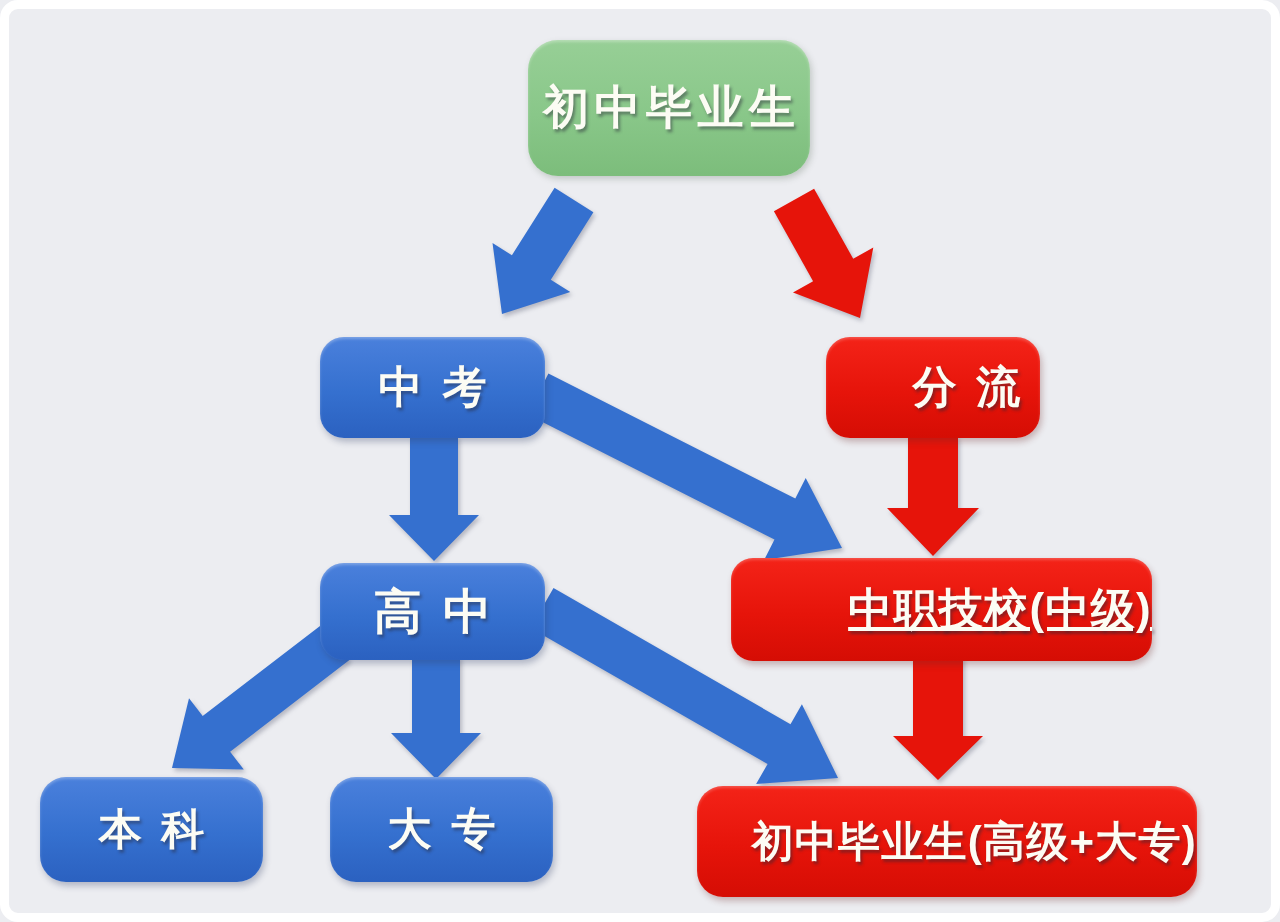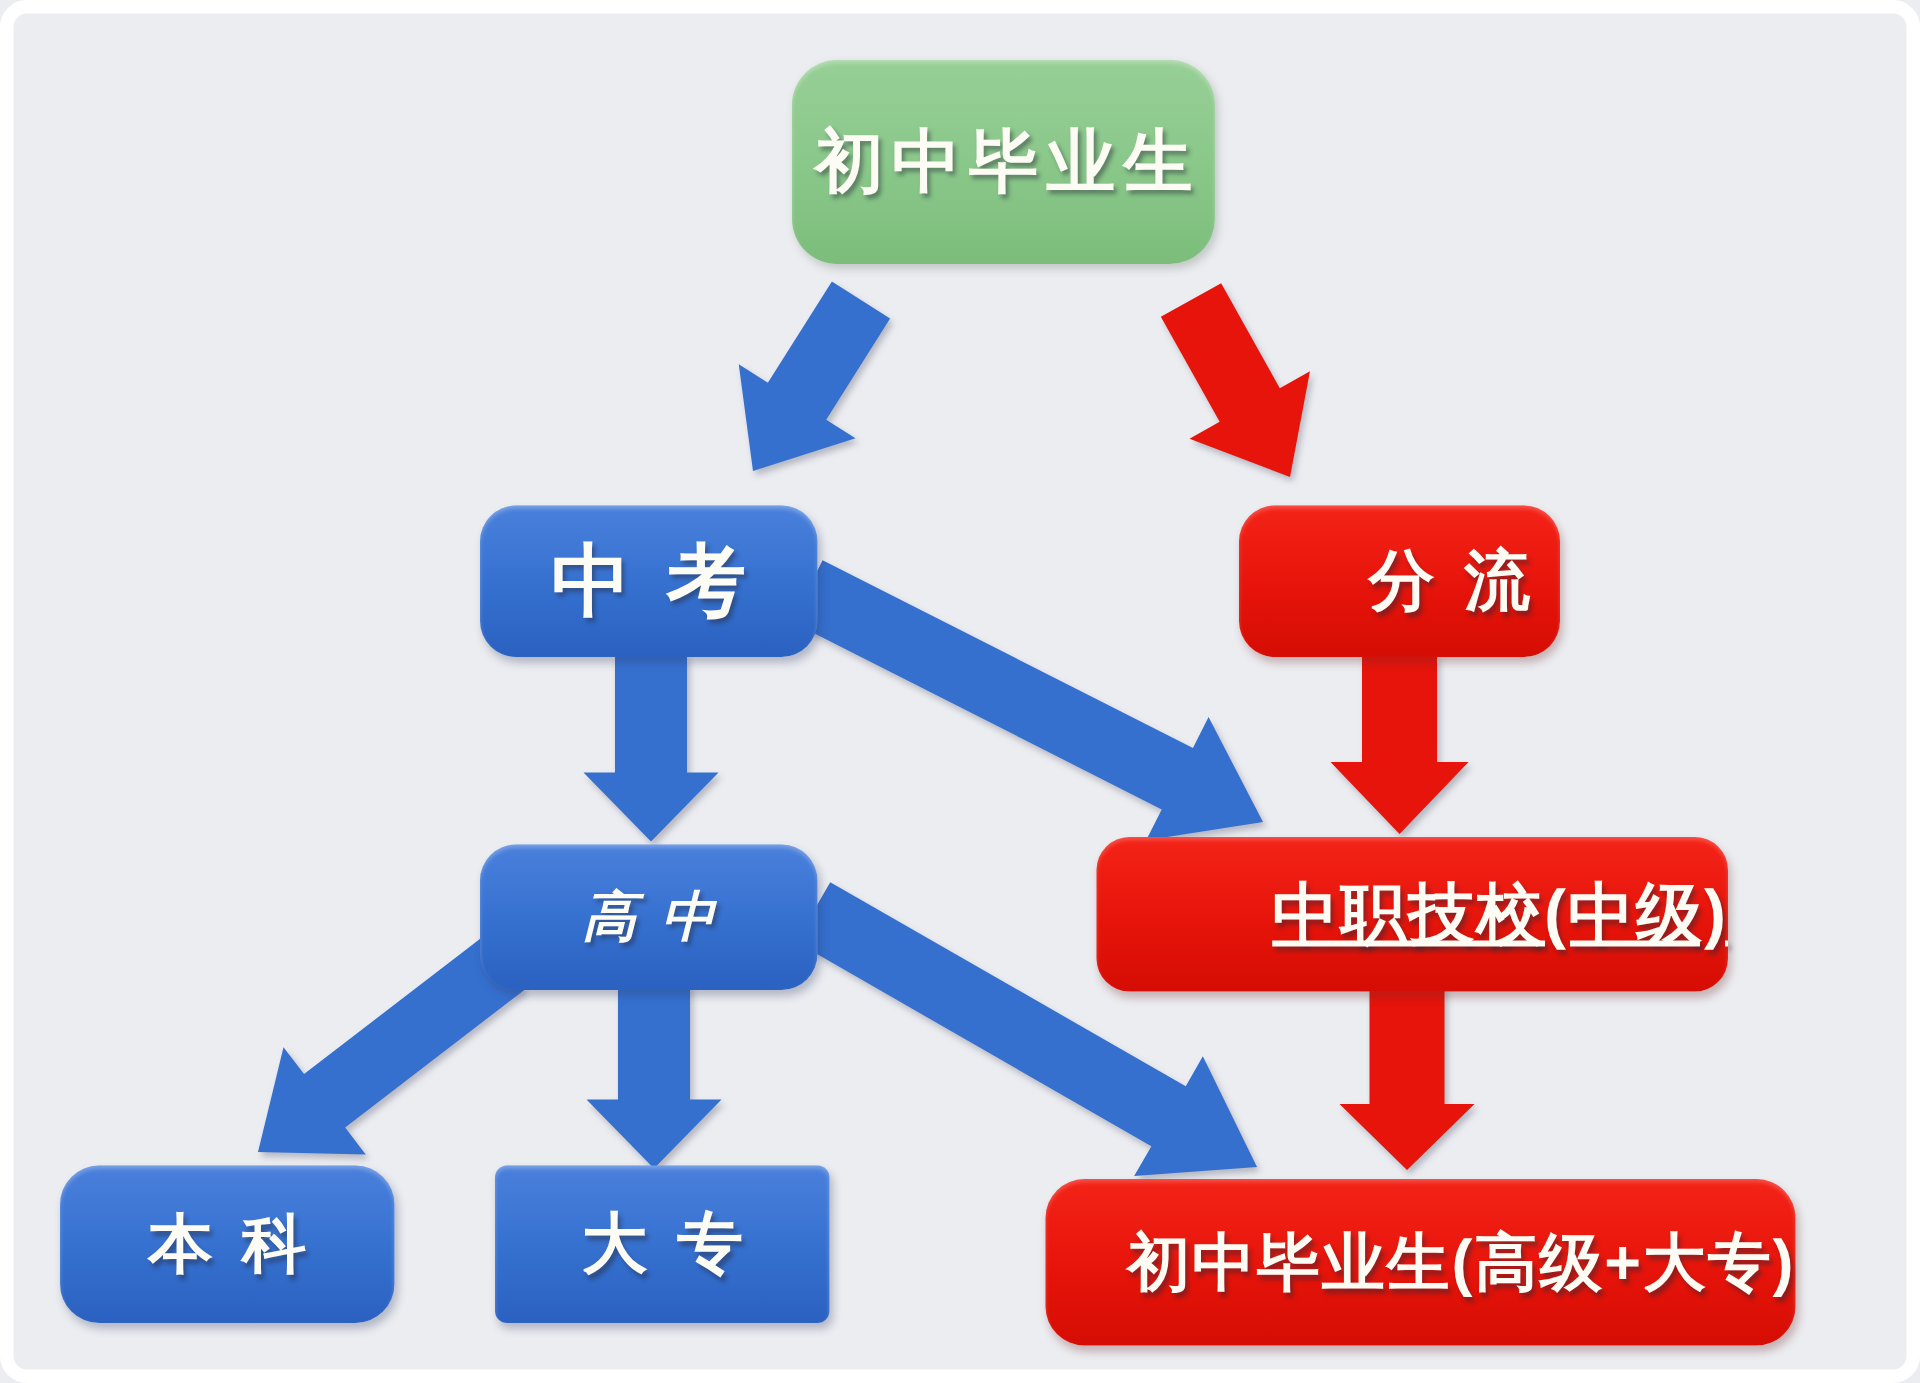--- a/index.html
+++ b/index.html
@@ -73,36 +73,36 @@
       <polygon points="908.0,436.0 908.0,508.0 887.0,508.0 933.0,556.0 979.0,508.0 958.0,508.0 958.0,436.0" fill="#e6140a"></polygon>
       <polygon points="322.3,624.2 202.7,716.0 189.0,698.2 172.0,768.0 243.8,769.6 230.1,751.7 349.7,659.8" fill="#3570cf"></polygon>
       <polygon points="412.0,656.0 412.0,733.0 391.0,733.0 436.0,779.0 481.0,733.0 460.0,733.0 460.0,656.0" fill="#3570cf"></polygon>
       <polygon points="530.5,627.9 767.6,764.1 756.1,784.0 838.0,778.0 801.9,704.2 790.5,724.2 553.5,588.1" fill="#3570cf"></polygon>
       <polygon points="913.0,656.0 913.0,736.0 893.0,736.0 938.0,780.0 983.0,736.0 963.0,736.0 963.0,656.0" fill="#e6140a"></polygon>
     </svg>
   <div id="nodes-layer">
       <div class="node green" style="left: 528px; top: 40px; width: 282px; height: 136px; border-radius: 30px; font-size: 46px;">
         <span style="letter-spacing: 0.12em; margin-left: 0.12em;">初中毕业生</span>
       </div>
-      <div class="node blue" style="left: 320px; top: 337px; width: 225px; height: 101px; border-radius: 24px; font-size: 53px;">
+      <div class="node blue" style="left: 320px; top: 337px; width: 225px; height: 101px; border-radius: 24px; font-size: 44px;">
         <span style="letter-spacing: 0.45em; margin-left: 0.45em;">中考</span>
       </div>
       <div class="node red" style="left: 826px; top: 337px; width: 214px; height: 101px; border-radius: 24px; font-size: 44px;">
         <span style="letter-spacing: 0.45em; margin-left: 0.45em;">分流</span>
       </div>
-      <div class="node blue" style="left: 320px; top: 563px; width: 225px; height: 97px; border-radius: 24px; font-size: 36px; font-style: italic;">
+      <div class="node blue" style="left: 320px; top: 563px; width: 225px; height: 97px; border-radius: 24px; font-size: 48px;">
         <span style="letter-spacing: 0.45em; margin-left: 0.45em;">高中</span>
       </div>
       <div class="node red" style="left: 731px; top: 558px; width: 421px; height: 103px; border-radius: 22px; font-size: 44px;">
         <span style="letter-spacing: 0.03em; margin-left: 0.03em; text-decoration: underline;">中职技校(中级)</span>
       </div>
       <div class="node blue" style="left: 40px; top: 777px; width: 223px; height: 105px; border-radius: 26px; font-size: 43px;">
         <span style="letter-spacing: 0.45em; margin-left: 0.45em;">本科</span>
       </div>
-      <div class="node blue" style="left: 330px; top: 777px; width: 223px; height: 105px; border-radius: 8px; font-size: 44px;">
+      <div class="node blue" style="left: 330px; top: 777px; width: 223px; height: 105px; border-radius: 26px; font-size: 44px;">
         <span style="letter-spacing: 0.45em; margin-left: 0.45em;">大专</span>
       </div>
       <div class="node red" style="left: 697px; top: 786px; width: 500px; height: 111px; border-radius: 26px; font-size: 42px;">
         <span style="letter-spacing: 0.03em; margin-left: 0.03em;">初中毕业生(高级+大专)</span>
       </div>
     </div>
   <div class="frame"></div>
 </div>
 
 </body></html>

